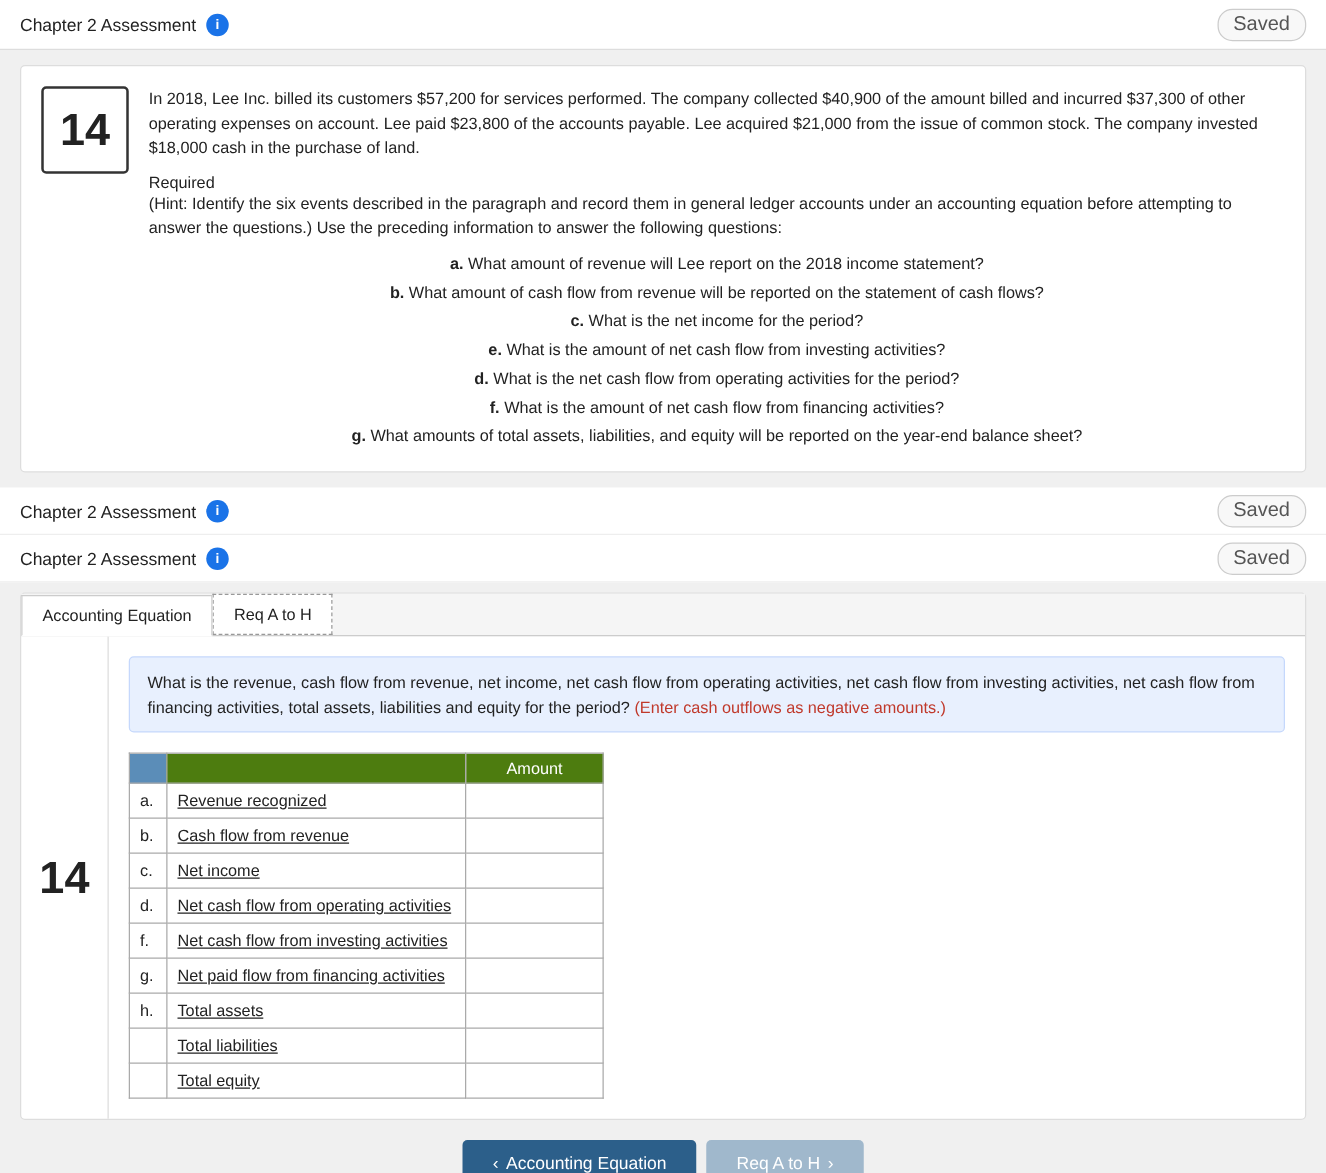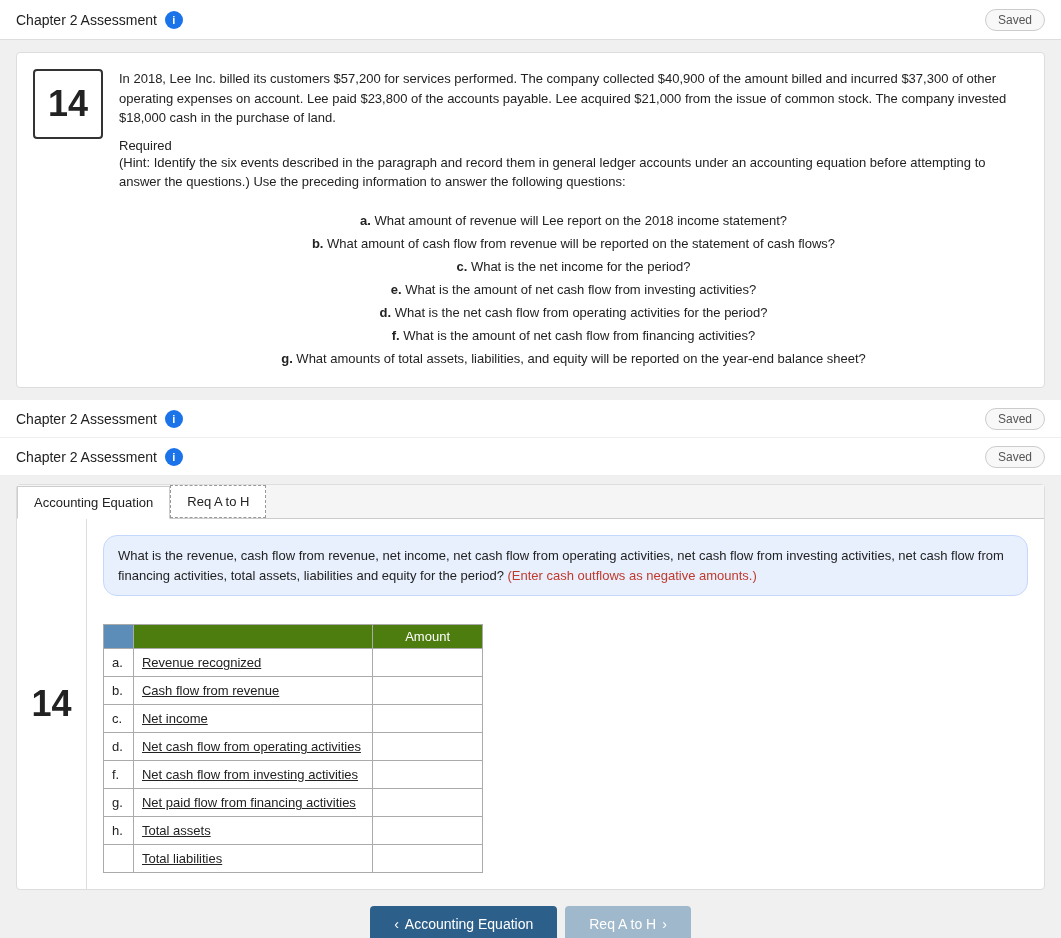--- a/index.html
+++ b/index.html
@@ -12,36 +12,36 @@
     }
     .top-bar-left { display: flex; align-items: center; gap: 8px; }
     .top-bar-title { font-size: 14px; font-weight: 500; }
     .info-icon {
       width: 18px; height: 18px; border-radius: 50%; background: #1a73e8;
       color: #fff; display: inline-flex; align-items: center; justify-content: center;
       font-size: 11px; font-weight: bold; cursor: pointer;
     }
     .saved-badge {
       border: 1px solid #ccc; border-radius: 12px; padding: 3px 12px;
-      font-size: 12px; color: #555; background: #f8f8f8;
+      font-size: 16px; color: #555; background: #f8f8f8;
     }
 
     .question-card {
       background: #fff; border: 1px solid #ddd; border-radius: 4px;
       margin: 12px 16px; padding: 16px;
     }
     .question-number {
       width: 70px; height: 70px; border: 2px solid #333; border-radius: 4px;
       display: flex; align-items: center; justify-content: center;
       font-size: 36px; font-weight: bold; float: left; margin-right: 16px;
     }
     .question-content { overflow: hidden; }
     .question-text { font-size: 13px; line-height: 1.5; margin-bottom: 10px; }
     .required-label { font-weight: normal; font-size: 13px; }
-    .hint-text { font-size: 13px; line-height: 1.5; margin-bottom: 18px; }
+    .hint-text { font-size: 13px; line-height: 1.5; margin-bottom: 8px; }
     .sub-questions { font-size: 13px; line-height: 1.7; }
     .sub-questions p { margin: 1px 0; text-align: center; }
 
     .section-bars { display: flex; flex-direction: column; gap: 0; }
     .section-bar {
       display: flex; align-items: center; justify-content: space-between;
       background: #fff; border-bottom: 1px solid #eee;
       padding: 8px 16px; height: 38px;
     }
     .section-bar-left { display: flex; align-items: center; gap: 8px; }
@@ -69,21 +69,21 @@
     .answer-num-col {
       width: 70px; border-right: 1px solid #ddd;
       display: flex; align-items: center; justify-content: center;
       font-size: 36px; font-weight: bold; padding: 16px;
     }
 
     .answer-main { flex: 1; padding: 16px; }
 
     .instruction-box {
       background: #e8f0fe; border: 1px solid #c5d8fc; padding: 10px 14px;
-      font-size: 13px; line-height: 1.5; margin-bottom: 28px; border-radius: 14px;
+      font-size: 13px; line-height: 1.5; margin-bottom: 16px; border-radius: 4px;
     }
     .instruction-box .red { color: #c0392b; }
 
     .data-table { border-collapse: collapse; width: 380px; }
     .data-table th, .data-table td {
       border: 1px solid #aaa; padding: 4px 8px; font-size: 13px;
     }
     .data-table th {
       background: #4d7c0f; color: #fff; text-align: center; font-weight: 500;
     }
@@ -236,20 +236,27 @@
         <input class="input-cell" type="text" value="" style="">
       </td>
     </tr>
             <tr>
       <td class="label-col"></td>
       <td class="desc-col">Total liabilities</td>
       <td class="amount-col">
         <input class="input-cell" type="text" value="" style="">
       </td>
     </tr>
+            <tr>
+      <td class="label-col"></td>
+      <td class="desc-col">Total equity</td>
+      <td class="amount-col">
+        <input class="input-cell" type="text" value="" style="">
+      </td>
+    </tr>
           </tbody>
       </table>
     </div>
   </div>
 </div>
 
 <div class="bottom-nav">
   <button class="nav-btn primary">
     <span>‹</span>
     <span>Accounting Equation</span>

